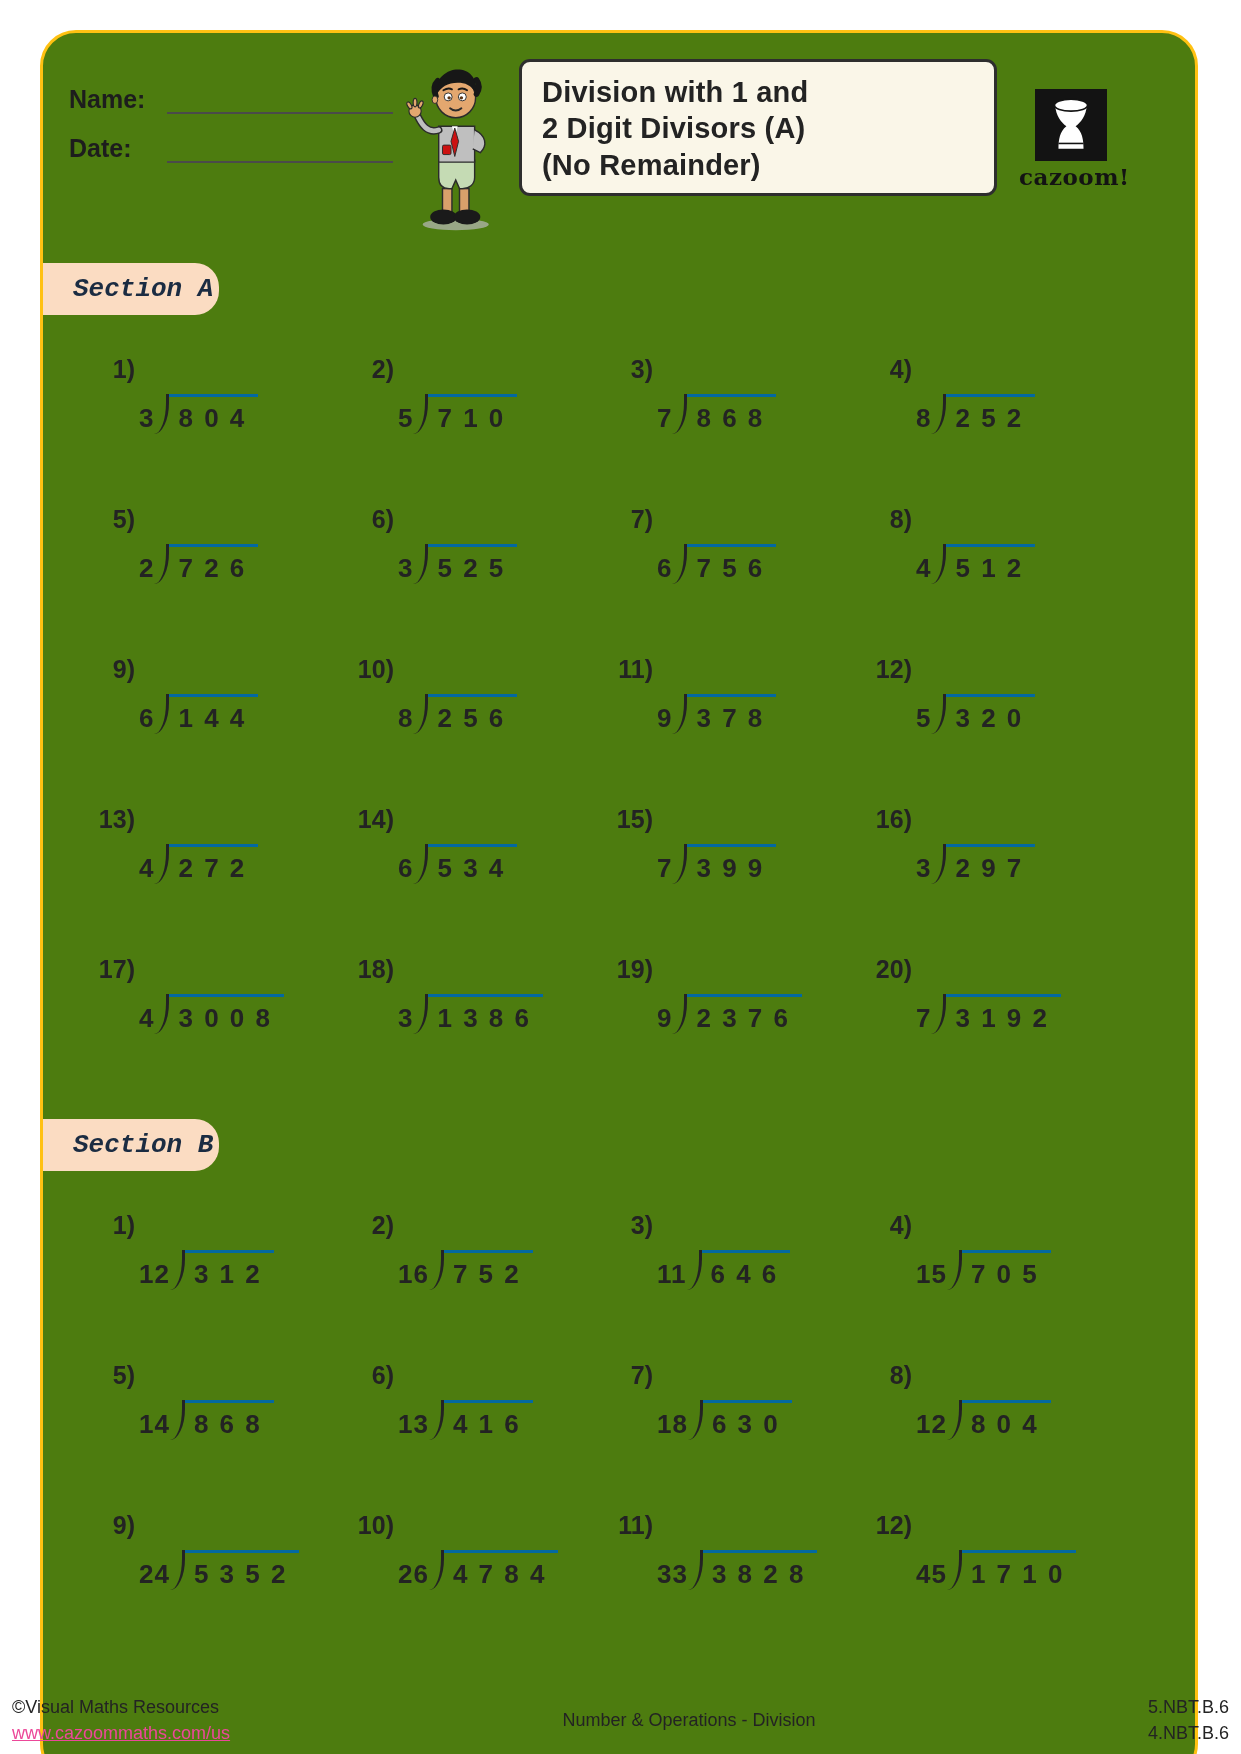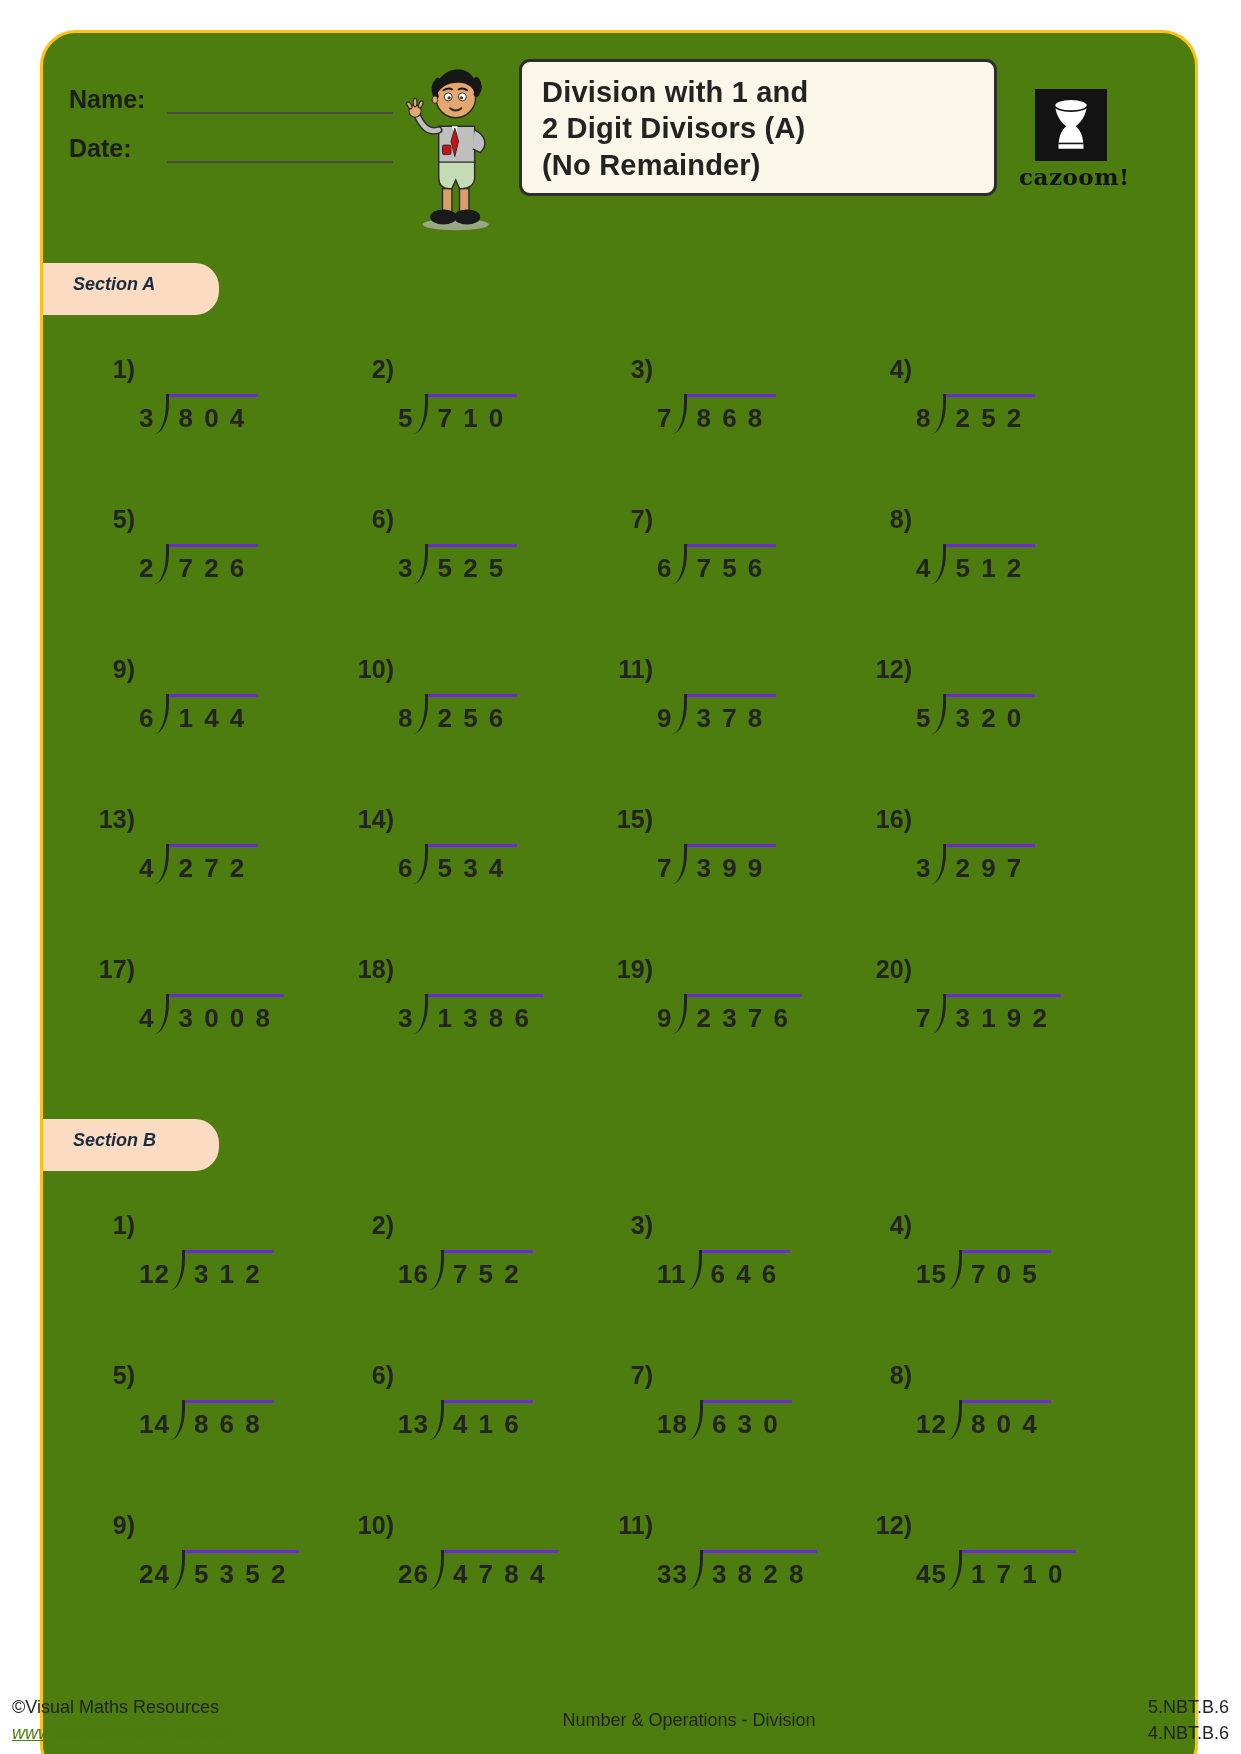--- a/index.html
+++ b/index.html
@@ -25,35 +25,35 @@
     margin-left:16px; padding:12px 20px 10px 20px; width:478px; box-sizing:border-box; flex:none;
   }
   .title-line { font-size:29px; font-weight:bold; color:#232323; line-height:1.25; letter-spacing:0.2px; }
   .logoblock { margin-left:22px; margin-top:30px; width:104px; text-align:center; flex:none; }
   .logo-mark { width:72px; height:72px; background:#131313; margin:0 auto; display:flex; align-items:center; justify-content:center; }
   .logo-text { font-family:"DejaVu Serif", serif; font-weight:bold; font-size:23px; color:#131313; margin-top:2px; letter-spacing:0.5px; }
   
   .section-label {
     background:#FBDCC2; color:#1B2C42; width:176px; height:52px; box-sizing:border-box;
     border-radius:0 24px 24px 0; margin-top:30px; padding:11px 0 0 30px;
-    font-family:Liberation Sans, sans-serif; font-style:italic; font-weight:bold; font-size:18px;
+    font-family:Liberation Mono, monospace; font-style:italic; font-weight:bold; font-size:26px;
   }
   .section-label.second { margin-top:14px; }
   
   .problems { display:grid; grid-template-columns:repeat(4, 259px); padding:40px 0 0 50px; }
   .problem { height:150px; box-sizing:border-box; }
   .pnum { font-size:25px; font-weight:bold; color:#232323; width:42px; text-align:right; margin-bottom:10px; }
   .expr { display:inline-flex; align-items:flex-start; margin-left:46px; font-size:26px; font-weight:bold; color:#232323; }
   .divisor { padding-top:9px; letter-spacing:1px; }
   .paren { width:12px; height:40px; border-right:3px solid #232323; border-bottom-right-radius:100% 78%; }
-  .dividend { border-top:3px solid #6d28d9; padding:6px 12px 0 9px; letter-spacing:2px; white-space:pre; }
+  .dividend { border-top:3px solid #0369a1; padding:6px 12px 0 9px; letter-spacing:2px; white-space:pre; }
   
   .footer { position:absolute; left:0; top:1694px; width:1241px; display:flex; align-items:center; justify-content:space-between; padding:0 12px; box-sizing:border-box; }
   .foot-left { font-size:18px; line-height:1.45; }
-  .foot-link { color:#4d7c0f; text-decoration:underline; cursor:pointer;font-style:italic; }
+  .foot-link { color:#ec4899; text-decoration:underline; cursor:pointer; }
   .foot-center { font-size:18px; }
   .foot-right { font-size:18px; line-height:1.45; text-align:right; }
 </style>
 </head>
 <body>
 
 <div class="frame">
 
   <div class="header">
     <div class="fields">

